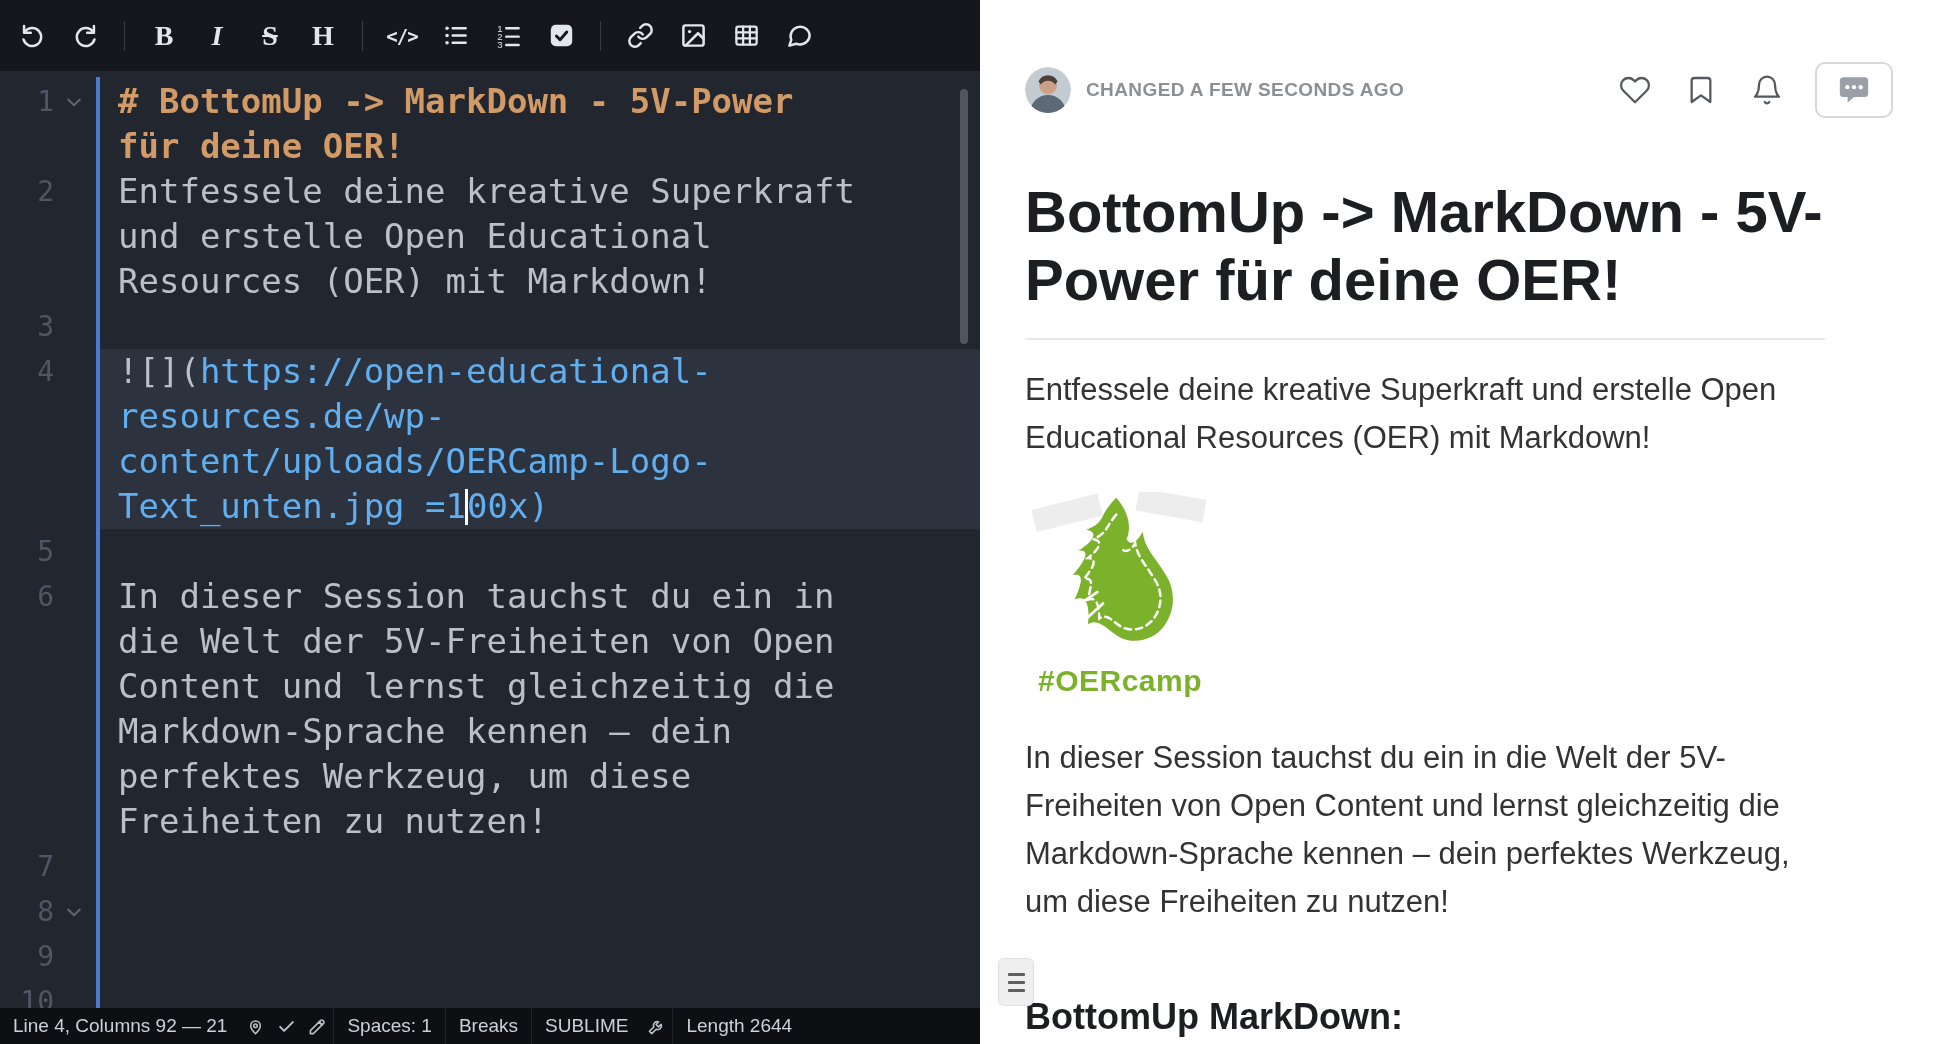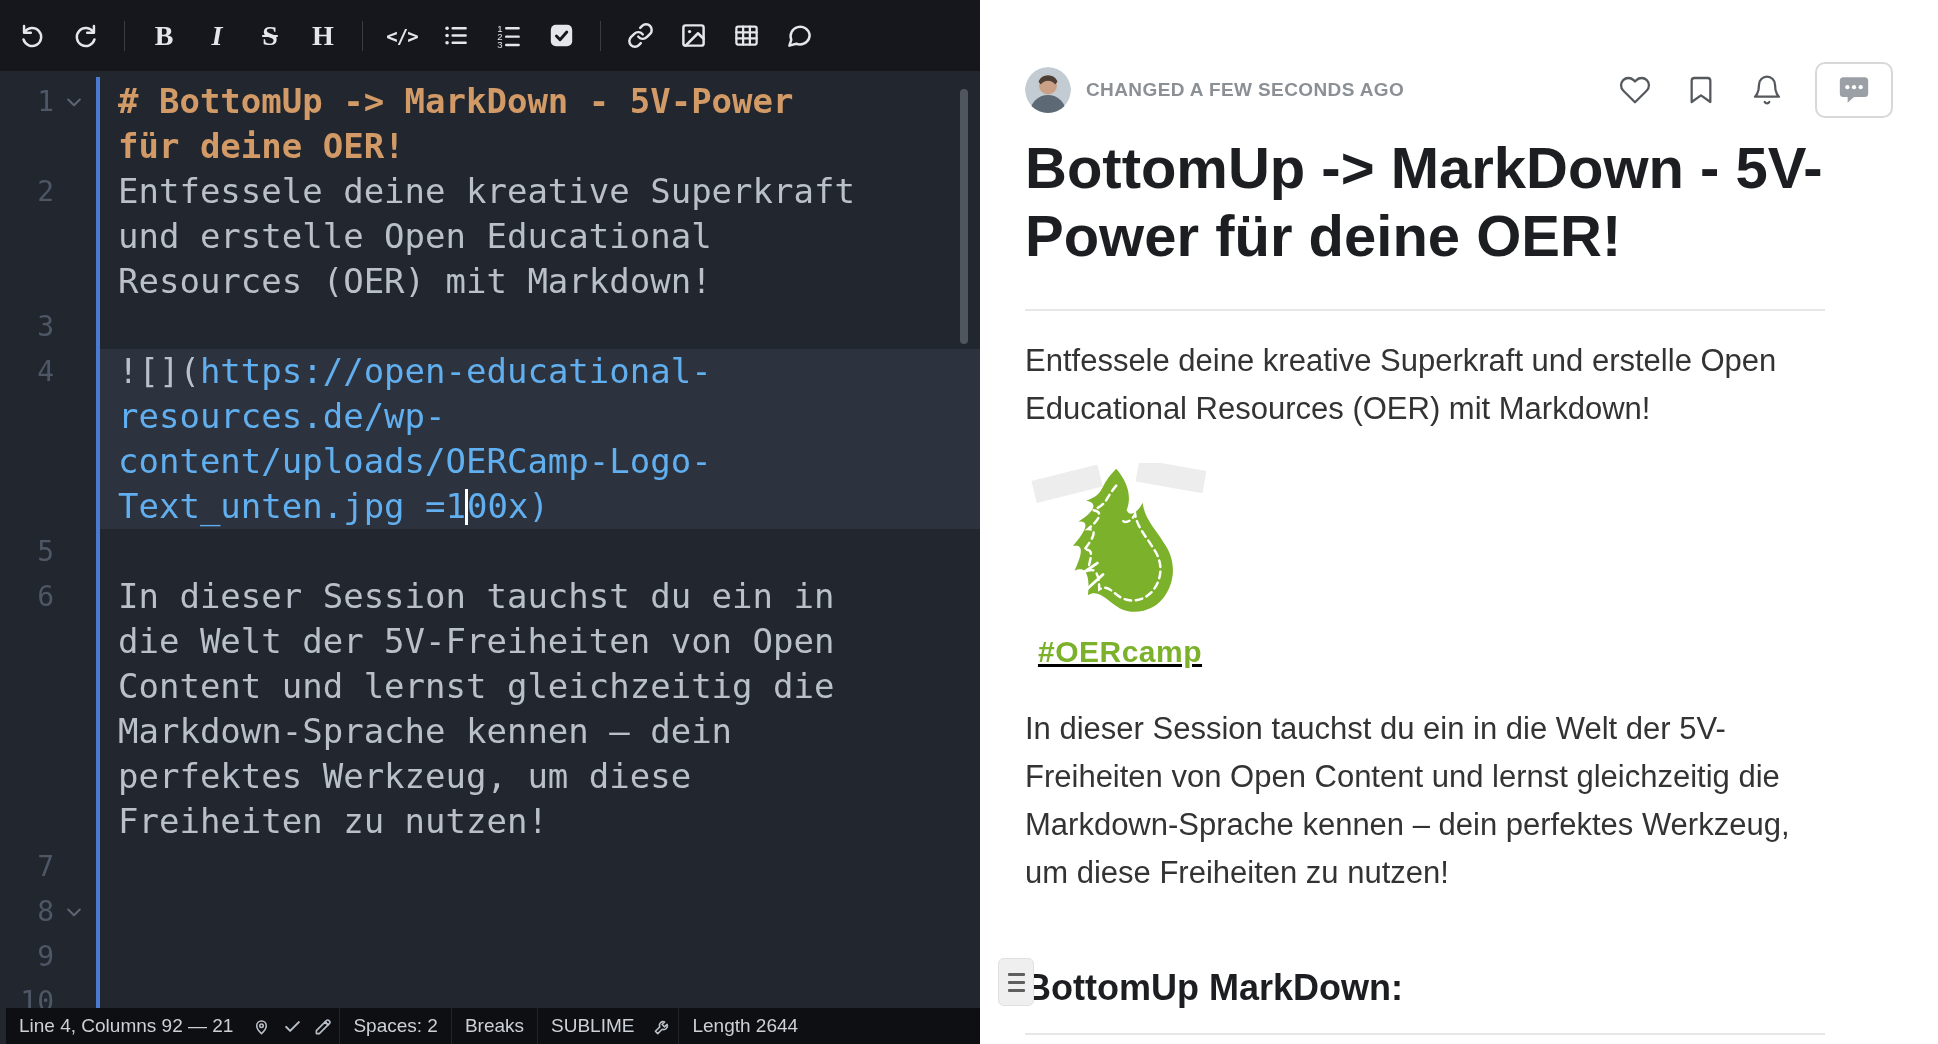--- a/index.html
+++ b/index.html
@@ -28,21 +28,21 @@
   .fold svg { width:20px; height:20px; }
   .line-text { display:block; width:745px; white-space:pre-wrap; word-wrap:normal; color:#b9c0ca; }
   .tok-heading { color:#d19a66; font-weight:bold; }
   .tok-strong  { color:#d19a66; font-weight:bold; }
   .seg-gray { color:#b9c0ca; }
   .seg-url  { color:#61afef; }
   .caret { display:inline-block; width:3px; height:36px; background:#ffffff; vertical-align:-7px; margin:0 -1px; animation:blink 1.1s steps(1) infinite; }
   @keyframes blink { 50% { opacity:0; } }
   .editor-scrollbar { position:absolute; right:12px; top:18px; width:8px; height:255px; background:#50565e; border-radius:4px; }
 
-  .statusbar { height:36px; flex:0 0 36px; background:#0d0f13; color:#ccd1d7; display:flex; font-size:19px;margin-left:6px; }
+  .statusbar { height:36px; flex:0 0 36px; background:#0d0f13; color:#ccd1d7; display:flex; font-size:19px; }
   .sb-seg { display:flex; align-items:center; gap:10px; padding:0 13px; height:100%; }
   .sb-seg.bordered { border-left:1px solid #20242b; }
   .sb-icon { display:flex; align-items:center; justify-content:center; padding:0 6px; height:100%; color:#b9bfc7; cursor:pointer; }
   .sb-icon svg { width:19px; height:19px; }
 
   
   .preview-pane { position:relative; width:958px; height:1044px; background:#ffffff; padding:62px 0 0 45px; }
 
   .drag-handle { position:absolute; left:18px; top:958px; width:36px; height:48px; background:#efefef; border:1px solid #e0e0e0; border-radius:6px; display:flex; flex-direction:column; align-items:center; justify-content:center; gap:5px; cursor:col-resize; }
   .drag-handle i { display:block; width:17px; height:3px; background:#5f5f5f; border-radius:1px; }
@@ -50,24 +50,24 @@
   .info-bar { display:flex; align-items:center; height:56px; width:868px; }
   .avatar { width:46px; height:46px; border-radius:50%; overflow:hidden; flex:0 0 46px; cursor:pointer; }
   .changed-label { margin-left:15px; color:#8b9095; font-size:19px; font-weight:bold; letter-spacing:0.4px; }
   .info-spacer { flex:1 1 auto; }
   .icon-btn { background:none; border:none; color:#55595d; cursor:pointer; display:flex; align-items:center; justify-content:center; width:44px; height:44px; margin-left:22px; }
   .icon-btn svg { width:32px; height:32px; }
   .comment-btn { margin-left:26px; width:78px; height:56px; background:#fff; border:2px solid #d8d8d8; border-radius:10px; display:flex; align-items:center; justify-content:center; cursor:pointer; }
   .comment-btn svg { width:34px; height:34px; }
 
   .pv-content { width:800px; }
-  .pv-title { margin-top:16px; font-size:58px; line-height:68px; font-weight:bold; color:#1c1e21; padding-bottom:39px; border-bottom:2px solid #e7e7e7; }
+  .pv-title { margin-top:60px; font-size:58px; line-height:68px; font-weight:bold; color:#1c1e21; padding-bottom:24px; border-bottom:2px solid #e7e7e7; }
   .pv-p { margin-top:26px; font-size:31px; line-height:48px; color:#333333; }
   .pv-p.second { margin-top:36px; }
-  .logo-block { margin-top:30px; width:190px;text-decoration:underline; }
+  .logo-block { margin-top:30px; width:190px; }
   .logo-block svg { width:190px; height:170px; display:block; }
   .logo-caption { margin-top:2px; text-align:center; color:#7cb22b; font-size:30px; font-weight:bold; letter-spacing:0.5px; }
   .pv-h2 { margin-top:66px; font-size:36px; line-height:50px; font-weight:bold; color:#1c1e21; }
   .pv-hr { margin-top:20px; border:none; border-top:2px solid #e7e7e7; width:800px; }
 </style>
 </head>
 <body>
 
 <div class="app">
 
@@ -238,21 +238,21 @@
         <svg viewBox="0 0 24 24" fill="none" stroke="currentColor" stroke-width="2.6" stroke-linecap="round" stroke-linejoin="round">
             <path d="M4 12.5l5 5L20 6.5"></path>
           </svg>
       </span>
       <span class="sb-icon">
         <svg viewBox="0 0 24 24" fill="none" stroke="currentColor" stroke-width="2" stroke-linejoin="round">
             <path d="M3 17.25V21h3.75L17.8 9.94l-3.75-3.75L3 17.25z"></path>
             <path d="M14.05 6.2l3.75 3.75 1.95-1.95a1.8 1.8 0 0 0 0-2.55l-1.2-1.2a1.8 1.8 0 0 0-2.55 0l-1.95 1.95z"></path>
           </svg>
       </span>
-      <span class="sb-seg bordered">Spaces: 2</span>
+      <span class="sb-seg bordered">Spaces: 1</span>
       <span class="sb-seg bordered">Breaks</span>
       <span class="sb-seg bordered">SUBLIME</span>
       <span class="sb-icon">
         <svg viewBox="0 0 24 24" fill="none" stroke="currentColor" stroke-width="2" stroke-linejoin="round">
             <path d="M14.7 6.3a4.6 4.6 0 0 0-6.1 6.1L3 18l3 3 5.6-5.6a4.6 4.6 0 0 0 6.1-6.1L14.5 12.5 11.5 9.5l3.2-3.2z"></path>
           </svg>
       </span>
       <span class="sb-seg bordered">Length 2644</span>
     </div>
   </div>

